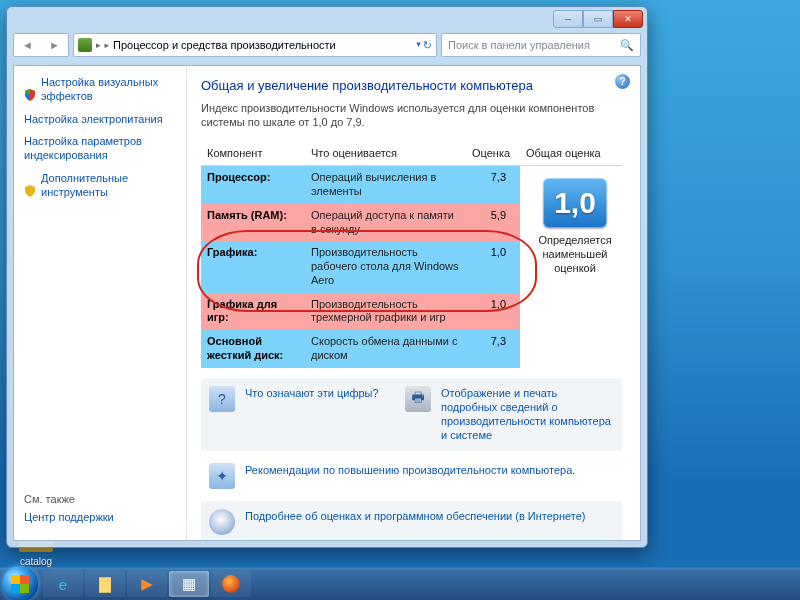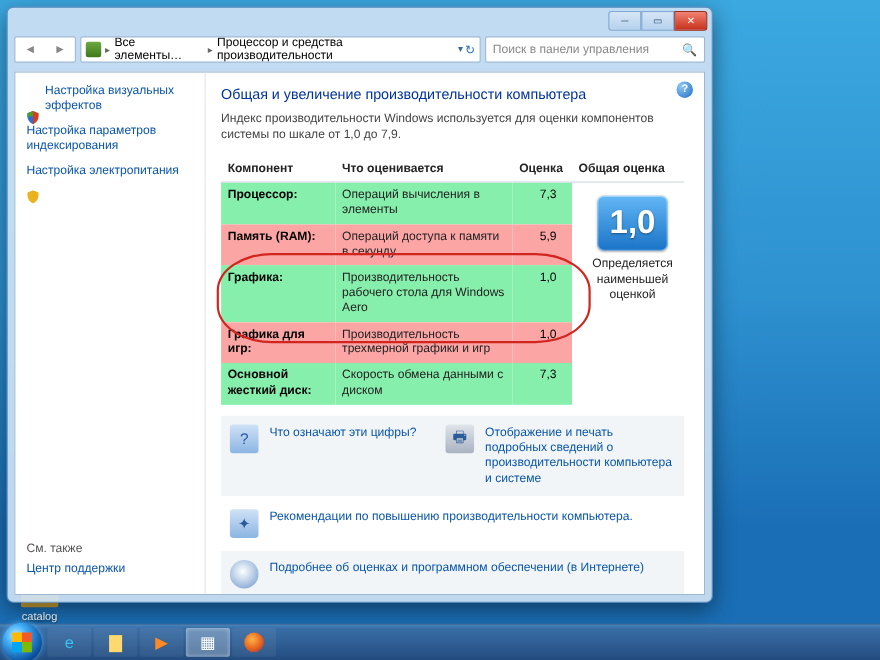--- a/index.html
+++ b/index.html
@@ -17,33 +17,33 @@
 .navbox,.pathbox,.searchbox{height:22px;background:#fff;border:1px solid #9eb8d2;border-radius:2px;display:flex;align-items:center}
 .navbox{width:54px;justify-content:space-around;color:#888}
 .pathbox{flex:1;padding:0 4px;gap:4px;color:#000;overflow:hidden}
 .pathbox .sep{color:#666;font-size:9px}
 .pathbox .drop{margin-left:auto;display:flex;gap:2px;color:#3a66a0}
 .searchbox{width:186px;color:#888;padding:0 6px;gap:6px}
 .searchbox .mag{font-size:11px;color:#4a78b8;margin-left:auto}
 .content{flex:1;display:flex;margin:6px;background:#fff;border:1px solid #9eb8d2;overflow:hidden}
 .sidebar{width:152px;padding:10px 10px 6px 10px;border-right:1px solid #e0e6ec;display:flex;flex-direction:column}
 .sidebar a{color:#0a56a8;text-decoration:none;display:block;margin-bottom:9px;line-height:1.25}
-.sidebar .withicon{display:flex;gap:5px;align-items:flex-end}
+.sidebar .withicon{display:flex;gap:5px;align-items:center}
 .shield{width:12px;height:12px;flex:0 0 12px;margin-top:1px}
 .sidebar .footer{margin-top:auto}
 .sidebar .ft-title{color:#555;margin-bottom:6px}
 .main{flex:1;position:relative;padding:12px 18px 10px 14px;overflow:hidden}
 .helpicon{position:absolute;right:10px;top:8px;width:15px;height:15px;border-radius:50%;background:radial-gradient(circle at 30% 30%,#8fc8f8,#1e6cc4);color:#fff;font-size:10px;line-height:15px;text-align:center;font-weight:bold}
 h1{font-size:13px;font-weight:normal;color:#003399;margin:0 0 8px 0}
 .intro{color:#444;margin-bottom:12px;line-height:1.3;max-width:430px}
 .gridwrap{position:relative}
 table{border-collapse:collapse;width:100%;table-layout:fixed}
 th,td{text-align:left;padding:5px 6px;vertical-align:top;line-height:1.25}
-th{color:#222;border-bottom:1px solid #d0d7df;font-weight:bold}
-.row0 td{background:#86efac}
+th{color:#222;border-bottom:1px solid #d0d7df;font-weight:normal}
+.row0 td{background:#7dd3fc}
 .row1 td{background:#fca5a5}
 td.name{font-weight:bold;width:104px}
 td.desc{color:#222}
 td.score{width:42px;text-align:right;padding-right:14px}
 .overallcell{width:102px}
 .overallbox{width:98px;text-align:center;font-size:11px;color:#222}
 .oscore{width:64px;height:50px;margin:0 auto 6px;border-radius:6px;background:linear-gradient(#63b7f5,#1973c7);box-shadow:inset 0 0 0 1px rgba(255,255,255,.4),0 1px 2px rgba(0,0,0,.3);color:#fff;font-size:30px;font-weight:bold;line-height:50px;text-shadow:0 1px 2px rgba(0,0,0,.4)}
 .redmark{position:absolute;border:2.5px solid #d0261f;border-radius:50px/34px;pointer-events:none}
 .links{margin-top:10px}
 .linkrow{display:flex;align-items:flex-start;gap:10px;padding:8px 8px;background:#f2f5f8;margin-bottom:4px}
@@ -81,21 +81,20 @@
       </div>
     </div>
     <div class="addrbar">
       <div class="navbox">
         <span>◄</span>
         <span>►</span>
       </div>
       <div class="pathbox">
         <span style="width:14px;height:14px;background:linear-gradient(#6fa843,#3e7a1a);border-radius:2px"></span>
         <span class="sep">▸</span>
-        <span>Все элементы…</span>
         <span class="sep">▸</span>
         <span>Процессор и средства производительности</span>
         <span class="drop">
           <span style="font-size:9px">▾</span>
           <span style="color:#2a72c8">↻</span>
         </span>
       </div>
       <div class="searchbox">
         <span>Поиск в панели управления</span>
         <span class="mag">🔍</span>
@@ -106,26 +105,27 @@
       <div class="sidebar">
         <div class="withicon">
           <svg class="sh shield" viewBox="0 0 12 12">
               <path d="M6 0L1 2v3c0 3 2 5.5 5 7 3-1.5 5-4 5-7V2z" fill="#eab21e"></path>
               <path d="M6 0L1 2v3c0 3 2 5.5 5 7z" fill="#2a6fd6"></path>
               <path d="M6 0l5 2v3c0 3-2 5.5-5 7z" fill="#d63b2a"></path>
               <path d="M6 0L1 2v3h5z" fill="#46a02a"></path>
             </svg>
           <a href="#">Настройка визуальных эффектов</a>
         </div>
+        <a href="#">Настройка электропитания</a>
         <a href="#">Настройка параметров индексирования</a>
-        <a href="#">Настройка электропитания</a>
         <div class="withicon">
           <svg class="sh shield" viewBox="0 0 12 12">
               <path d="M6 0L1 2v3c0 3 2 5.5 5 7 3-1.5 5-4 5-7V2z" fill="#eab21e"></path>
             </svg>
+          <a href="#">Дополнительные инструменты</a>
         </div>
         <div class="footer">
           <div class="ft-title">См. также</div>
           <a href="#">Центр поддержки</a>
         </div>
       </div>
 
       <div class="main">
         <div class="helpicon">?</div>
         <h1>Общая и увеличение производительности компьютера</h1>

